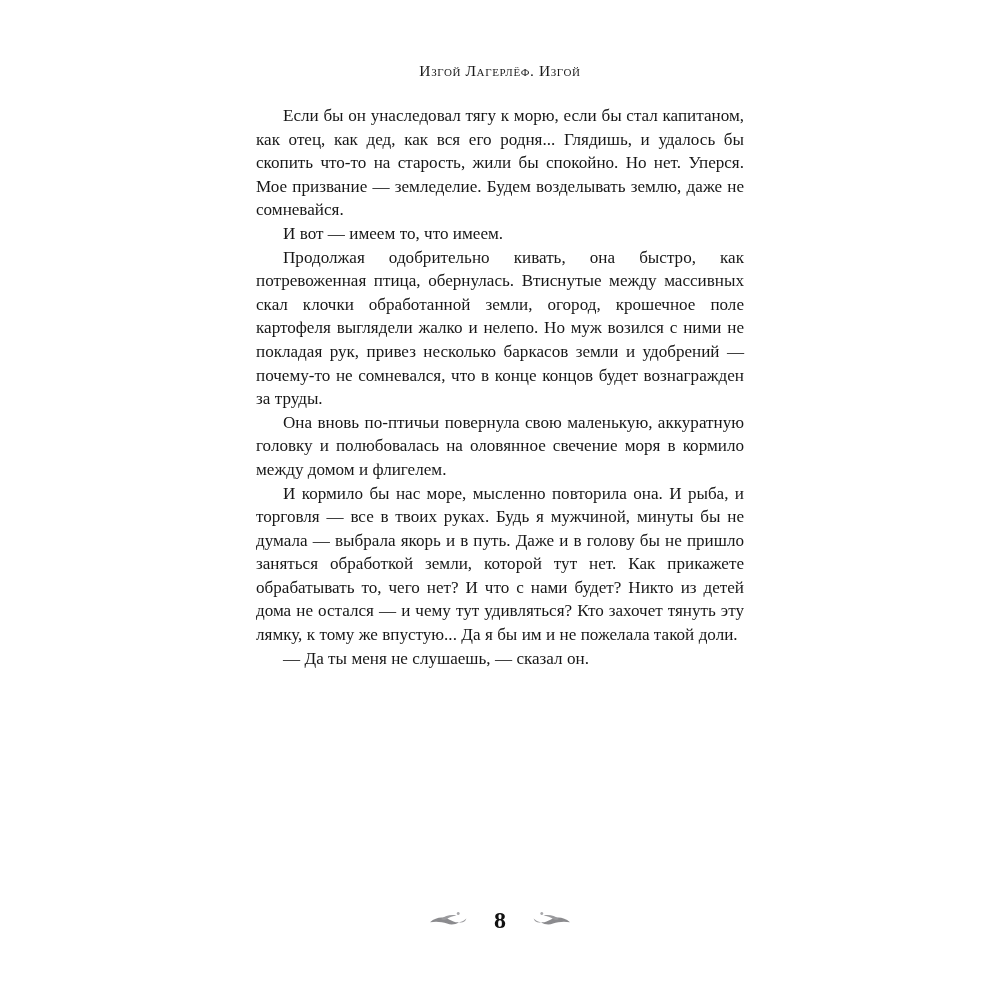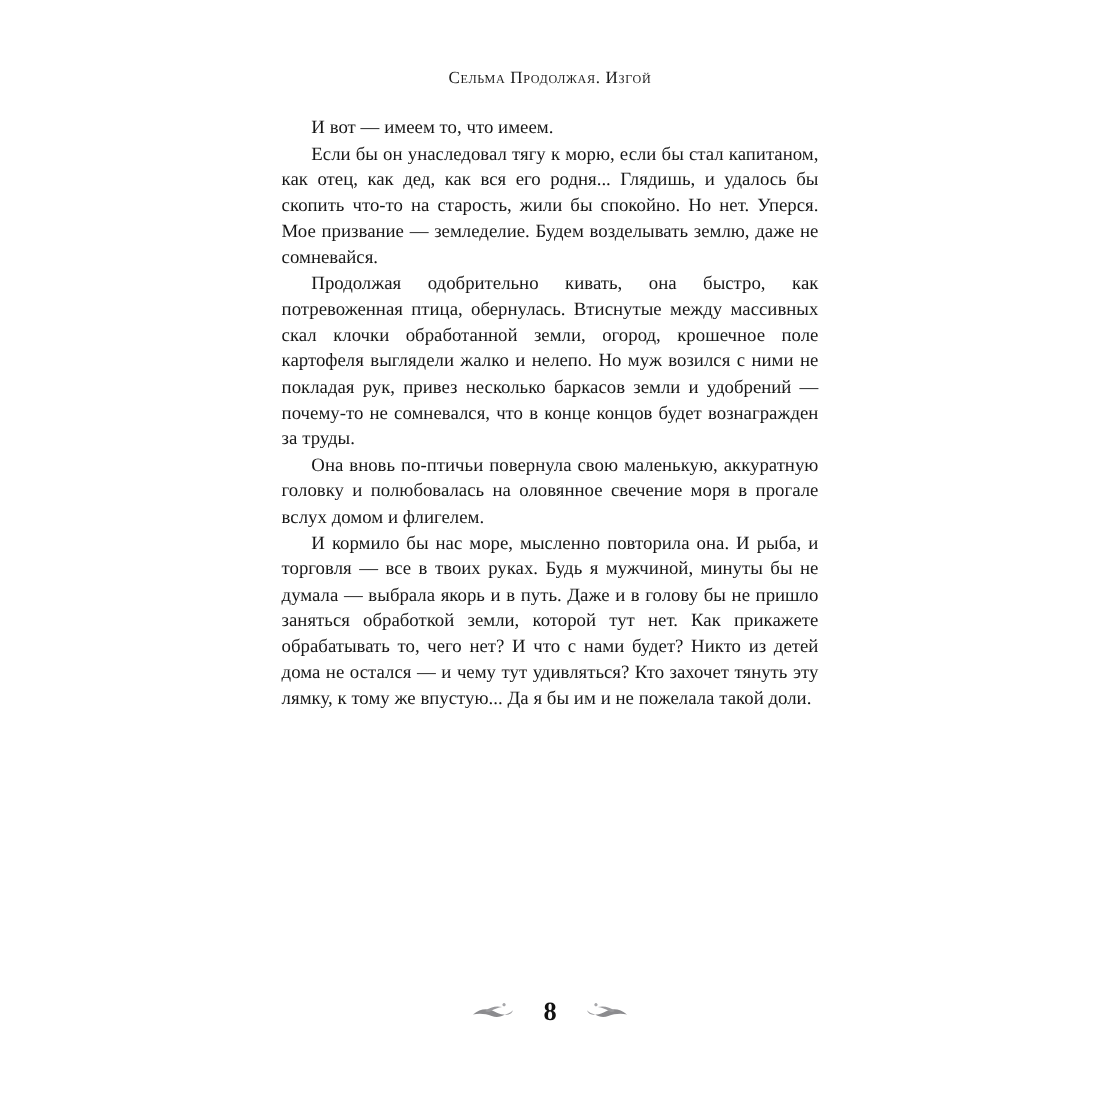--- a/index.html
+++ b/index.html
@@ -84,28 +84,29 @@
     font-weight: bold;
     color: #111111;
     line-height: 1;
   }
 </style>
 </head>
 <body>
 
 <div class="page">
 
-  <div class="running-head">Сельма Продолжая. Изгой</div>
+  <div class="running-head">Изгой Лагерлёф. Изгой</div>
 
   <div class="text-column">
+      <p class="para">Если бы он унаследовал тягу к морю, если бы стал капитаном, как отец, как дед, как вся его родня... Глядишь, и удалось бы скопить что-то на старость, жили бы спокойно. Но нет. Уперся. Мое призвание — земледелие. Будем возделывать землю, даже не сомневайся.</p>
       <p class="para">И вот — имеем то, что имеем.</p>
-      <p class="para">Если бы он унаследовал тягу к морю, если бы стал капитаном, как отец, как дед, как вся его родня... Глядишь, и удалось бы скопить что-то на старость, жили бы спокойно. Но нет. Уперся. Мое призвание — земледелие. Будем возделывать землю, даже не сомневайся.</p>
       <p class="para">Продолжая одобрительно кивать, она быстро, как потревоженная птица, обернулась. Втиснутые между массивных скал клочки обработанной земли, огород, крошечное поле картофеля выглядели жалко и нелепо. Но муж возился с ними не покладая рук, привез несколько баркасов земли и удобрений — почему-то не сомневался, что в конце концов будет вознагражден за труды.</p>
-      <p class="para"> Она вновь по-птичьи повернула свою маленькую, аккуратную головку и полюбовалась на оловянное свечение моря в прогале вслух домом и флигелем.</p>
+      <p class="para"> Она вновь по-птичьи повернула свою маленькую, аккуратную головку и полюбовалась на оловянное свечение моря в кормило между домом и флигелем.</p>
       <p class="para">И кормило бы нас море, мысленно повторила она. И рыба, и торговля — все в твоих руках. Будь я мужчиной, минуты бы не думала — выбрала якорь и в путь. Даже и в голову бы не пришло заняться обработкой земли, которой тут нет. Как прикажете обрабатывать то, чего нет? И что с нами будет? Никто из детей дома не остался — и чему тут удивляться? Кто захочет тянуть эту лямку, к тому же впустую... Да я бы им и не пожелала такой доли.</p>
+      <p class="para">— Да ты меня не слушаешь, — сказал он.</p>
     </div>
 
   <div class="folio-line">
     <svg class="ornament left" viewBox="0 0 40 18">
       <path d="M2 11.2 C8 6.2, 15 5.2, 21 8.4 C24.5 10.2, 27.5 11.6, 31 11.2
                C27.5 13.6, 23 14.1, 19 12.6 C14 10.7, 8 10.1, 2 11.2 Z" fill="#8b8b8e"></path>
       <path d="M13 8.1 C17.5 4.6, 23 3.2, 28.5 4.5 C25 5.1, 21.5 6.2, 18.6 8.2
                C16.8 9.4, 14.8 9.2, 13 8.1 Z" fill="#9a9a9d"></path>
       <path d="M30.2 3.9 a1.5 1.5 0 1 1 0.05 0 Z" fill="#a8a8ab"></path>
       <path d="M31 11.2 C34 10.7, 36.5 9.4, 38.4 7.4 C37.4 10.3, 34.6 12.1, 31 11.2 Z" fill="#98989b"></path>

